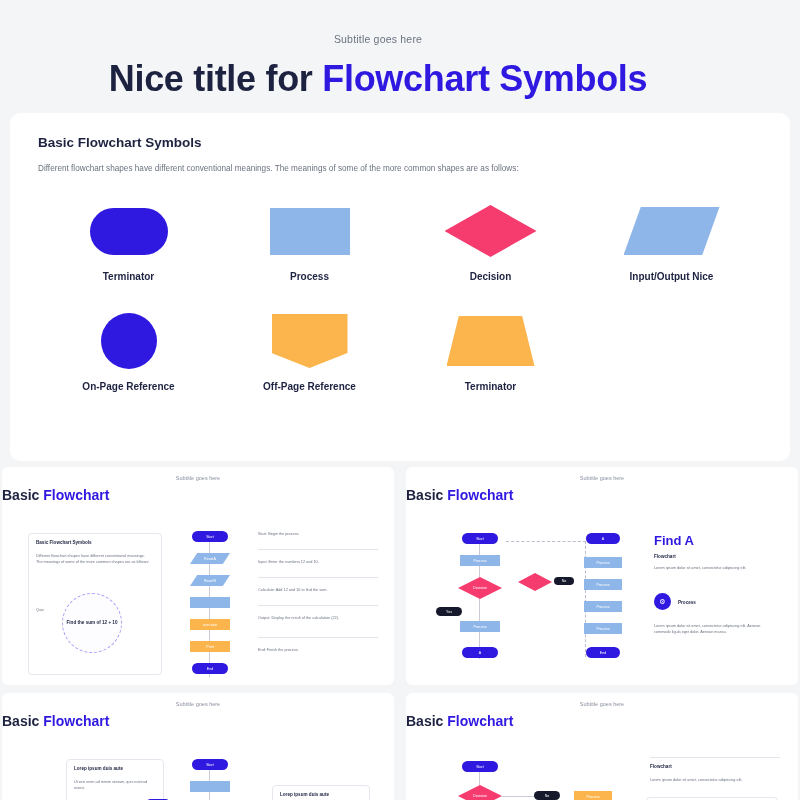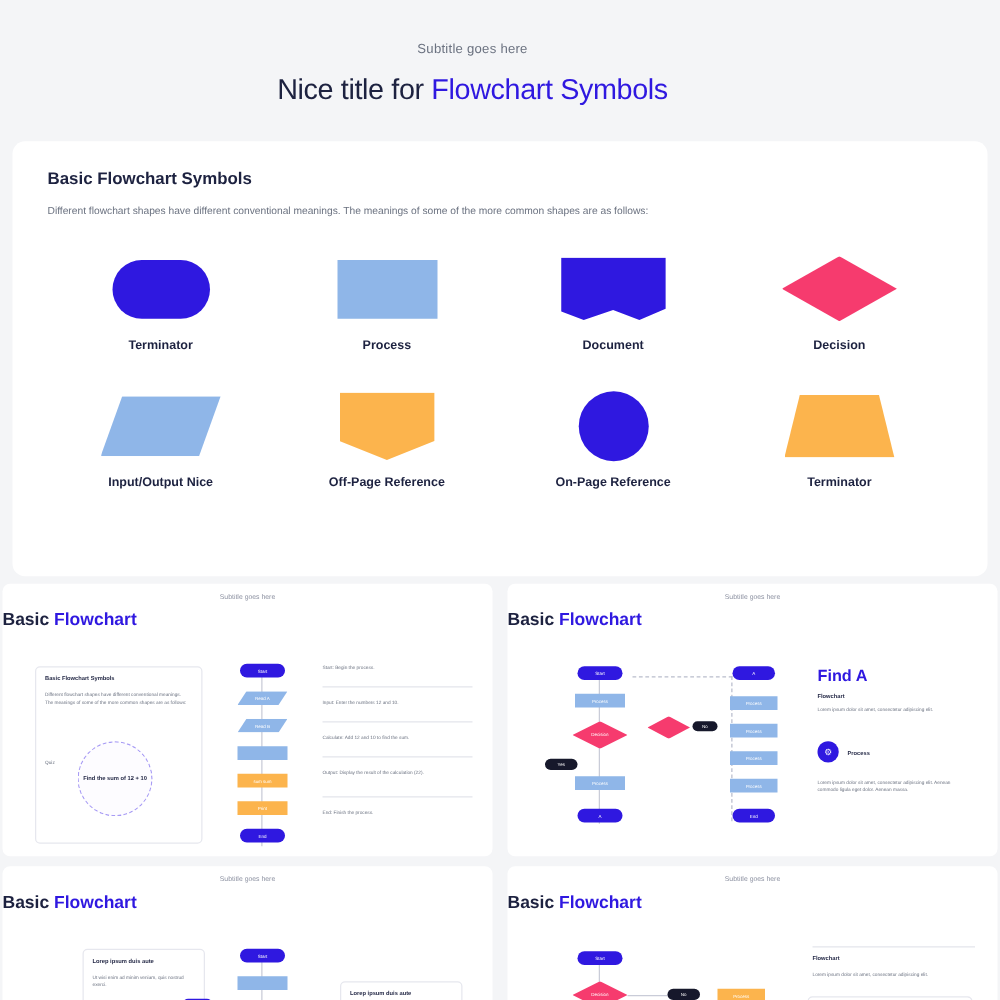--- a/index.html
+++ b/index.html
@@ -10,21 +10,21 @@
     color:#1f2340;
     overflow:hidden;
   }
   .page{width:756px;height:800px;position:relative;margin-top:15px;}
 
   
   .hdr{padding-top:18px;text-align:center;}
   .hdr .sub{font-size:10.5px;color:#6b7280;letter-spacing:.2px;}
   .hdr .title{
     margin-top:13px;
-    font-size:23px;font-weight:400;color:#1d2240;letter-spacing:-.3px;
+    font-size:36px;font-weight:700;color:#1d2240;letter-spacing:-.3px;
   }
   .hdr .title .accent{color:#2f18e0;}
 
   
   .card{
     position:absolute;left:10px;top:98px;width:780px;height:348px;
     background:#fff;border-radius:10px;
   }
   .card h2{
     margin:0;position:absolute;left:28px;top:22px;
@@ -123,47 +123,41 @@
         <div class="cap">Terminator</div>
       </div>
       <div class="cell">
         <div class="shapebox">
             <div class="s-process"></div>
           </div>
         <div class="cap">Process</div>
       </div>
       <div class="cell">
         <div class="shapebox">
-            <div class="s-document"></div>
-          </div>
-        <div class="cap">Document</div>
-      </div>
-      <div class="cell">
-        <div class="shapebox">
             <div class="s-decision"></div>
           </div>
         <div class="cap">Decision</div>
       </div>
       <div class="cell">
         <div class="shapebox">
             <div class="s-data"></div>
           </div>
         <div class="cap">Input/Output Nice</div>
       </div>
       <div class="cell">
         <div class="shapebox">
+            <div class="s-onpage"></div>
+          </div>
+        <div class="cap">On-Page Reference</div>
+      </div>
+      <div class="cell">
+        <div class="shapebox">
             <div class="s-offpage"></div>
           </div>
         <div class="cap">Off-Page Reference</div>
-      </div>
-      <div class="cell">
-        <div class="shapebox">
-            <div class="s-onpage"></div>
-          </div>
-        <div class="cap">On-Page Reference</div>
       </div>
       <div class="cell">
         <div class="shapebox">
             <div class="s-terminator2"></div>
           </div>
         <div class="cap">Terminator</div>
       </div>
     </div>
   </div>
 

